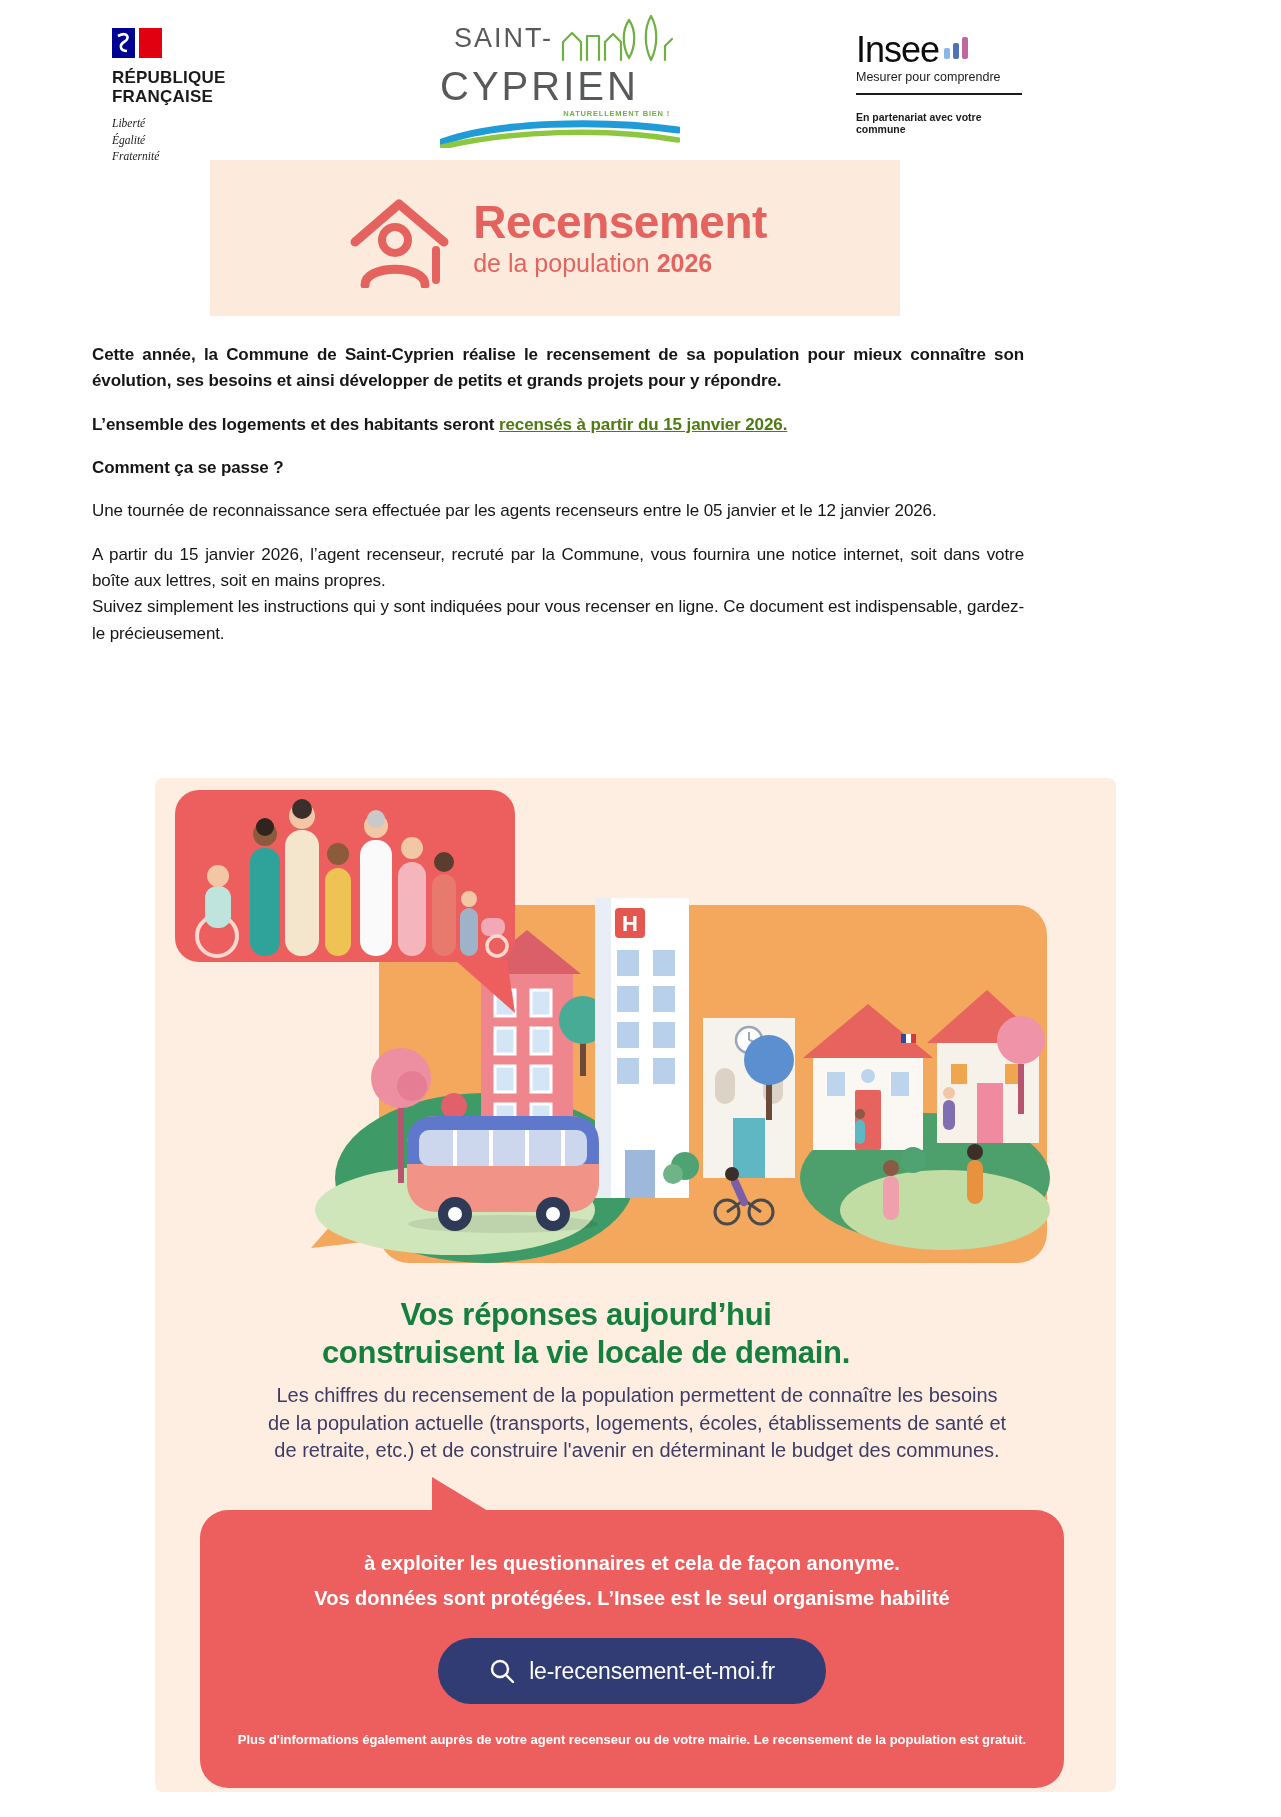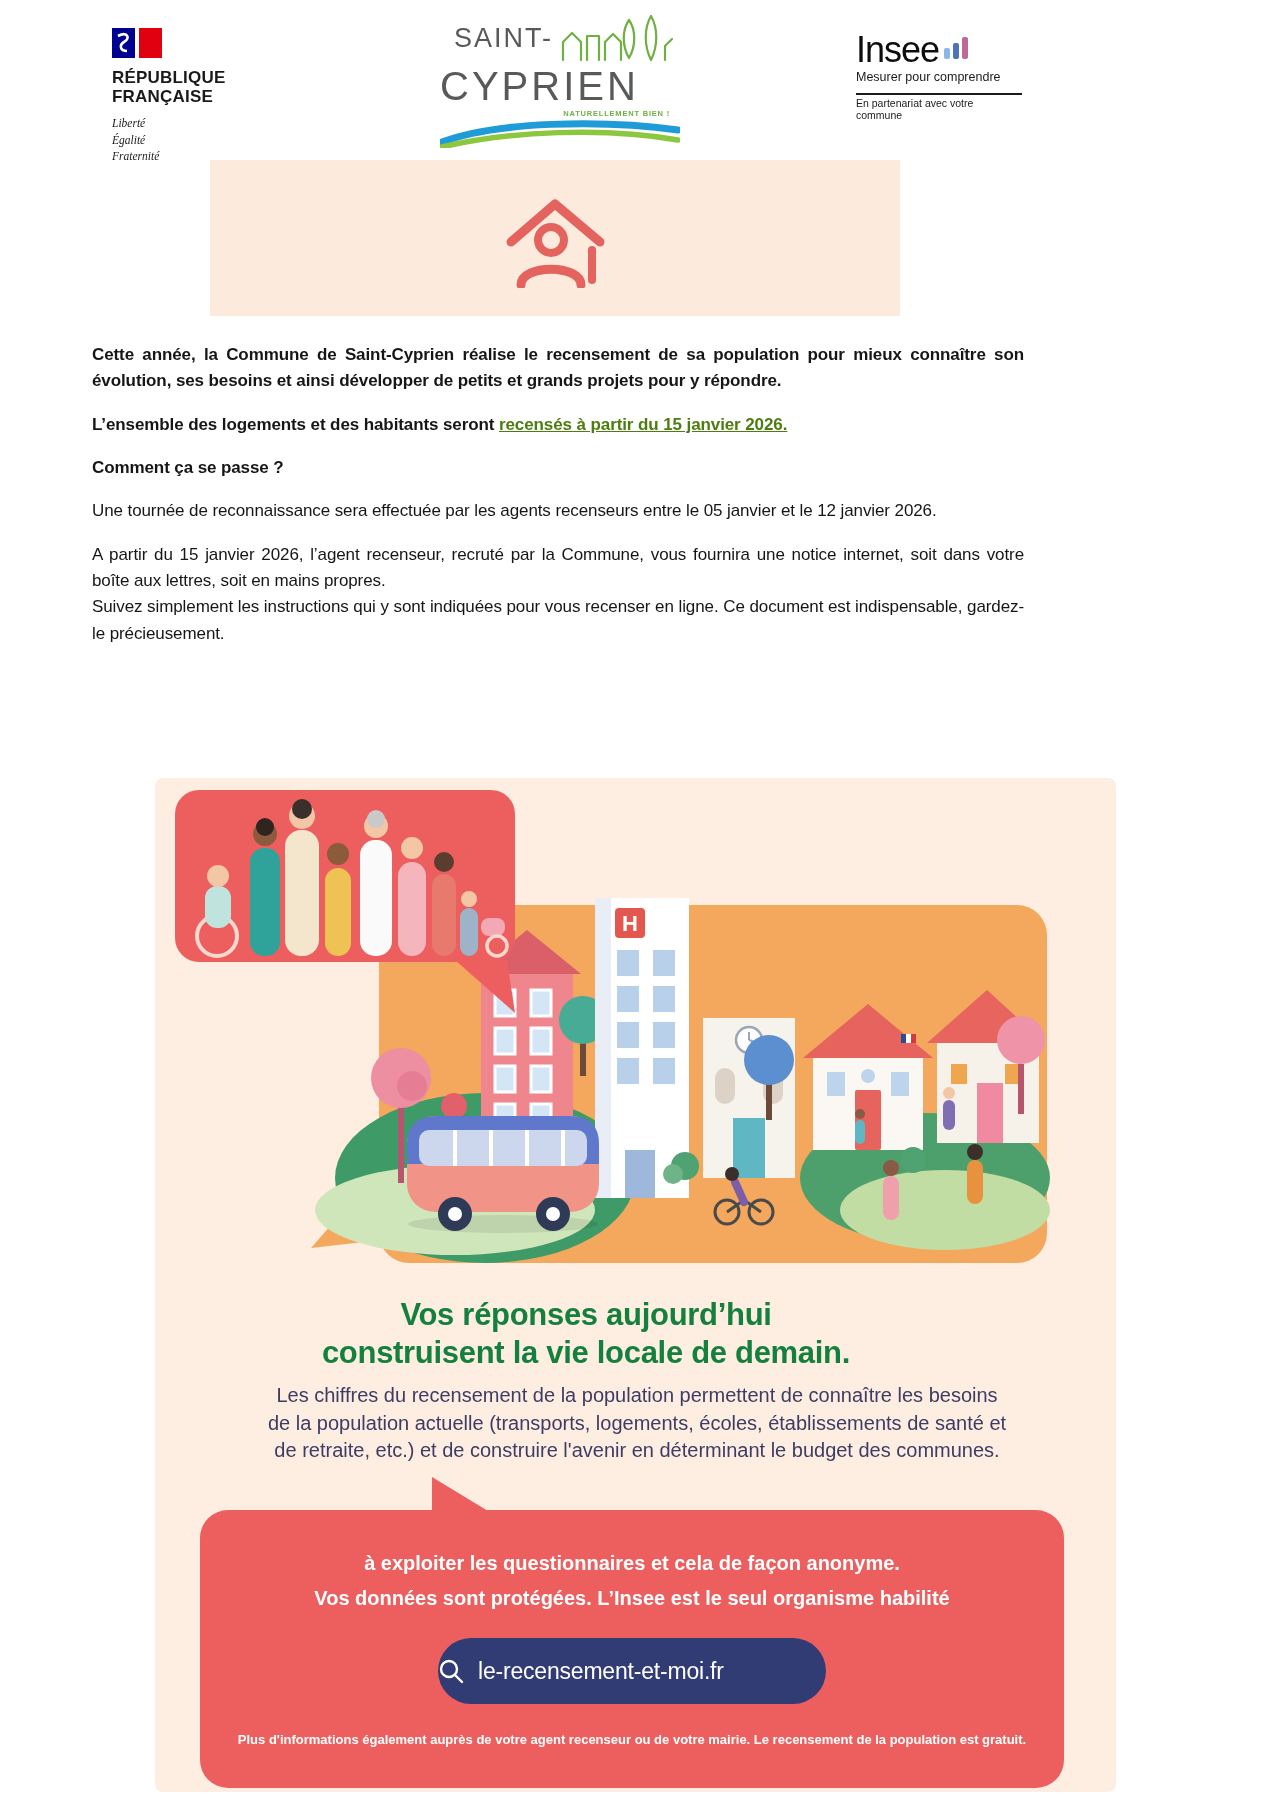--- a/index.html
+++ b/index.html
@@ -16,21 +16,21 @@
   .sc-row{display:flex;align-items:center;}
   .sc-line1{font-size:27px;color:#58595b;letter-spacing:2px;line-height:1;margin-left:14px;}
   .sc-line2{font-size:40px;color:#58595b;letter-spacing:3px;line-height:1;margin-top:2px;}
   .sc-tag{font-size:7.5px;font-weight:700;color:#6fb043;letter-spacing:.8px;text-align:right;margin:3px 10px 0 0;}
 
   .insee-logo{left:856px;top:34px;width:166px;}
   .insee-row{display:flex;align-items:flex-start;}
   .insee-name{font-weight:400;font-size:36px;line-height:.9;color:#0d0d0d;letter-spacing:-1px;}
   .insee-tag{font-size:12.5px;color:#1a1a1a;margin-top:4px;}
   .insee-div{border-top:2px solid #1a1a1a;margin-top:9px;}
-  .insee-part{font-size:10.5px;font-weight:400;margin-top:2px;color:#1a1a1a;}
+  .insee-part{font-size:10.5px;font-weight:700;margin-top:16px;color:#1a1a1a;}
 
   
   .banner{left:210px;top:160px;width:690px;height:156px;background:#fcebdc;
           display:flex;align-items:center;justify-content:center;gap:18px;}
   .banner-text .t1{font-weight:700;font-size:46px;color:#e5635f;line-height:1;letter-spacing:-.5px;}
   .banner-text .t2{font-size:25px;color:#e5635f;margin-top:4px;}
   .banner-text .t2 b{font-weight:700;}
 
   
   .content{left:92px;top:342px;width:932px;font-size:17px;line-height:1.55;letter-spacing:-.1px;}
@@ -46,21 +46,21 @@
   .headline{position:absolute;left:16px;top:518px;width:830px;text-align:center;
             color:#15803d;font-weight:700;font-size:31px;line-height:1.22;letter-spacing:-.3px;}
   .desc{position:absolute;left:112px;top:604px;width:740px;text-align:center;
         color:#3e3c64;font-size:20px;line-height:1.38;}
   .tail{position:absolute;left:277px;top:699px;width:56px;height:34px;background:#ed5f5f;
         clip-path:polygon(0 0,100% 100%,0 100%);}
   .redbox{position:absolute;left:45px;top:732px;width:864px;height:278px;background:#ed5f5f;border-radius:28px;}
   .privacy{position:absolute;left:0;top:36px;width:100%;text-align:center;color:#fff;
            font-weight:700;font-size:20px;line-height:1.75;}
   .pill{position:absolute;left:50%;top:128px;transform:translateX(-50%);width:388px;height:66px;
-        background:#323c74;border-radius:40px;display:flex;align-items:center;justify-content:flex-start;gap:14px;cursor:pointer;}
+        background:#323c74;border-radius:40px;display:flex;align-items:center;justify-content:center;gap:14px;cursor:pointer;}
   .pill-url{color:#fff;font-size:23px;letter-spacing:-.2px;}
   .footnote{position:absolute;left:0;top:222px;width:100%;text-align:center;color:#fff;
             font-weight:700;font-size:13px;}
 </style>
 </head>
 <body>
 
 <div class="page">
 
   <div class="abs rf-logo">
@@ -118,20 +118,24 @@
 
   <div class="abs banner">
     <svg width="112" height="100" viewBox="0 0 112 100">
       <g stroke="#e5635f" fill="none" stroke-linecap="round" stroke-linejoin="round">
         <path d="M12,54 L56,16 L101,54" stroke-width="9"></path>
         <path d="M93,62 V92" stroke-width="8"></path>
         <circle cx="52" cy="52" r="13" stroke-width="8"></circle>
         <path d="M22,97 C22,76 82,76 82,97" stroke-width="9"></path>
       </g>
     </svg>
+    <div class="banner-text">
+      <div class="t1">Recensement</div>
+      <div class="t2"><span>de la population </span><b>2026</b></div>
+    </div>
   </div>
 
   <div class="abs content">
     <p class="para bold just">Cette année, la Commune de Saint-Cyprien réalise le recensement de sa population pour mieux connaître son évolution, ses besoins et ainsi développer de petits et grands projets pour y répondre.</p>
     <p class="para bold mt1">
       <span>L’ensemble des logements et des habitants seront </span><span class="redlink">recensés à partir du 15 janvier 2026.</span>
     </p>
     <p class="para bold mt1">Comment ça se passe ?</p>
     <p class="para mt1">Une tournée de reconnaissance sera effectuée par les agents recenseurs entre le 05 janvier et le 12 janvier 2026.</p>
     <div class="para mt1">

